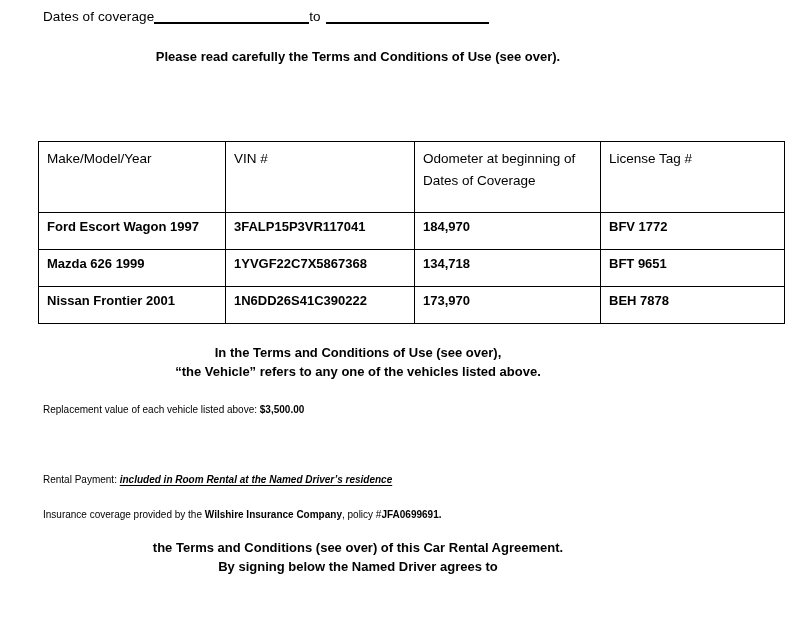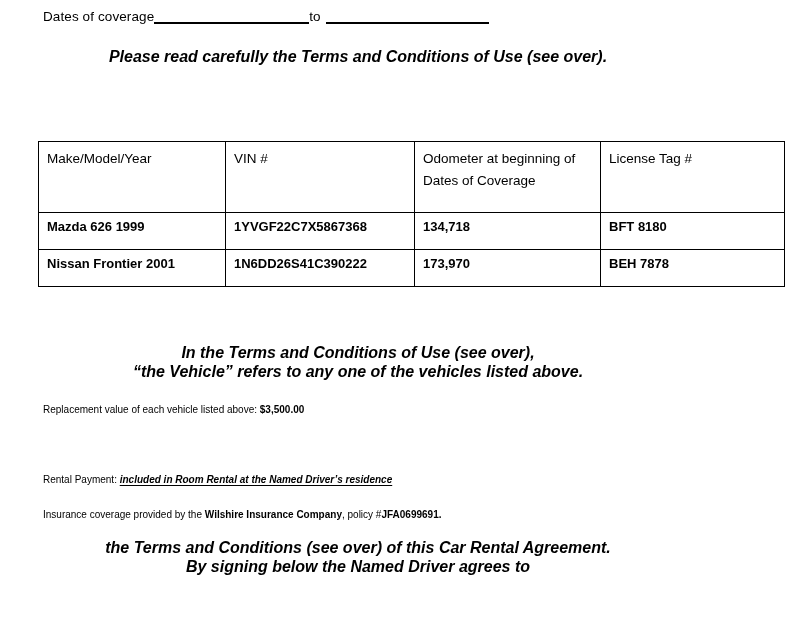--- a/index.html
+++ b/index.html
@@ -41,22 +41,21 @@
   }
   .blank-1 { width: 155px; }
   .blank-2 { width: 163px; margin-left: 5px; }
   .to-word { letter-spacing: 0.1px; }
 
   
   .notice {
     position: absolute;
     text-align: center;
     font-weight: bold;
-    font-style: italic;
-    font-size: 16px;
+    font-size: 13px;
     line-height: 19px;
   }
   .notice-read {
     left: 0;
     right: 0;
     top: 47px;
   }
   .notice-vehicle {
     left: 0;
     right: 0;
@@ -152,24 +151,30 @@
     <thead>
       <tr>
         <th class="col-make">Make/Model/Year</th>
         <th class="col-vin">VIN #</th>
         <th class="col-odo"><span>Odometer at beginning of</span><br><span>Dates of Coverage</span></th>
         <th class="col-tag">License Tag #</th>
       </tr>
     </thead>
     <tbody>
       <tr>
+        <td>Ford Escort Wagon 1997</td>
+        <td>3FALP15P3VR117041</td>
+        <td>184,970</td>
+        <td>BFV 1772</td>
+      </tr>
+      <tr>
         <td>Mazda 626 1999</td>
         <td>1YVGF22C7X5867368</td>
         <td>134,718</td>
-        <td>BFT 8180</td>
+        <td>BFT 9651</td>
       </tr>
       <tr>
         <td>Nissan Frontier 2001</td>
         <td>1N6DD26S41C390222</td>
         <td>173,970</td>
         <td>BEH 7878</td>
       </tr>
     </tbody>
   </table>
 

